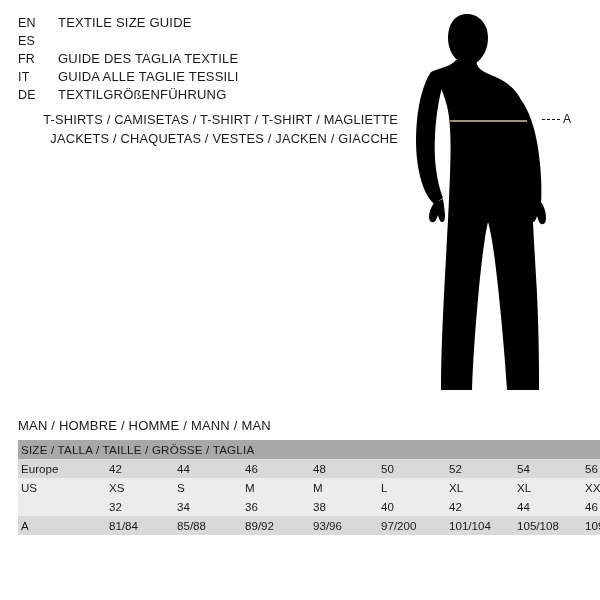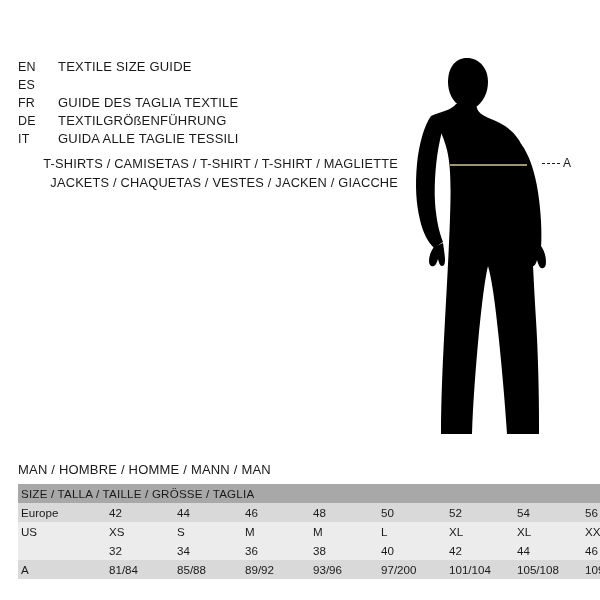--- a/index.html
+++ b/index.html
@@ -12,21 +12,20 @@
     height: 600px;
     font-family: "Liberation Sans", sans-serif;
     color: #1a1a1a;
     position: relative;
     overflow: hidden;
   }
 
   .page {
     position: absolute;
     inset: 0;
-    margin-top: 44px;
   }
 
   
   .lang-block {
     position: absolute;
     left: 18px;
     top: 14px;
     width: 350px;
   }
   .lang-row {
@@ -154,26 +153,26 @@
       <span class="lang-text">TEXTILE SIZE GUIDE</span>
     </div>
     <div class="lang-row">
       <span class="lang-code">ES</span>
     </div>
     <div class="lang-row">
       <span class="lang-code">FR</span>
       <span class="lang-text">GUIDE DES TAGLIA TEXTILE</span>
     </div>
     <div class="lang-row">
+      <span class="lang-code">IT</span>
+      <span class="lang-text">GUIDA ALLE TAGLIE TESSILI</span>
+    </div>
+    <div class="lang-row">
       <span class="lang-code">DE</span>
       <span class="lang-text">TEXTILGRÖßENFÜHRUNG</span>
-    </div>
-    <div class="lang-row">
-      <span class="lang-code">IT</span>
-      <span class="lang-text">GUIDA ALLE TAGLIE TESSILI</span>
     </div>
   </div>
 
   <div class="garment-block">
     <div class="garment-line">T-SHIRTS / CAMISETAS / T-SHIRT / T-SHIRT / MAGLIETTE</div>
     <div class="garment-line">JACKETS / CHAQUETAS / VESTES / JACKEN / GIACCHE</div>
   </div>
 
   <div class="figure-wrap">
     <svg width="205" height="400" viewBox="0 0 205 400">

